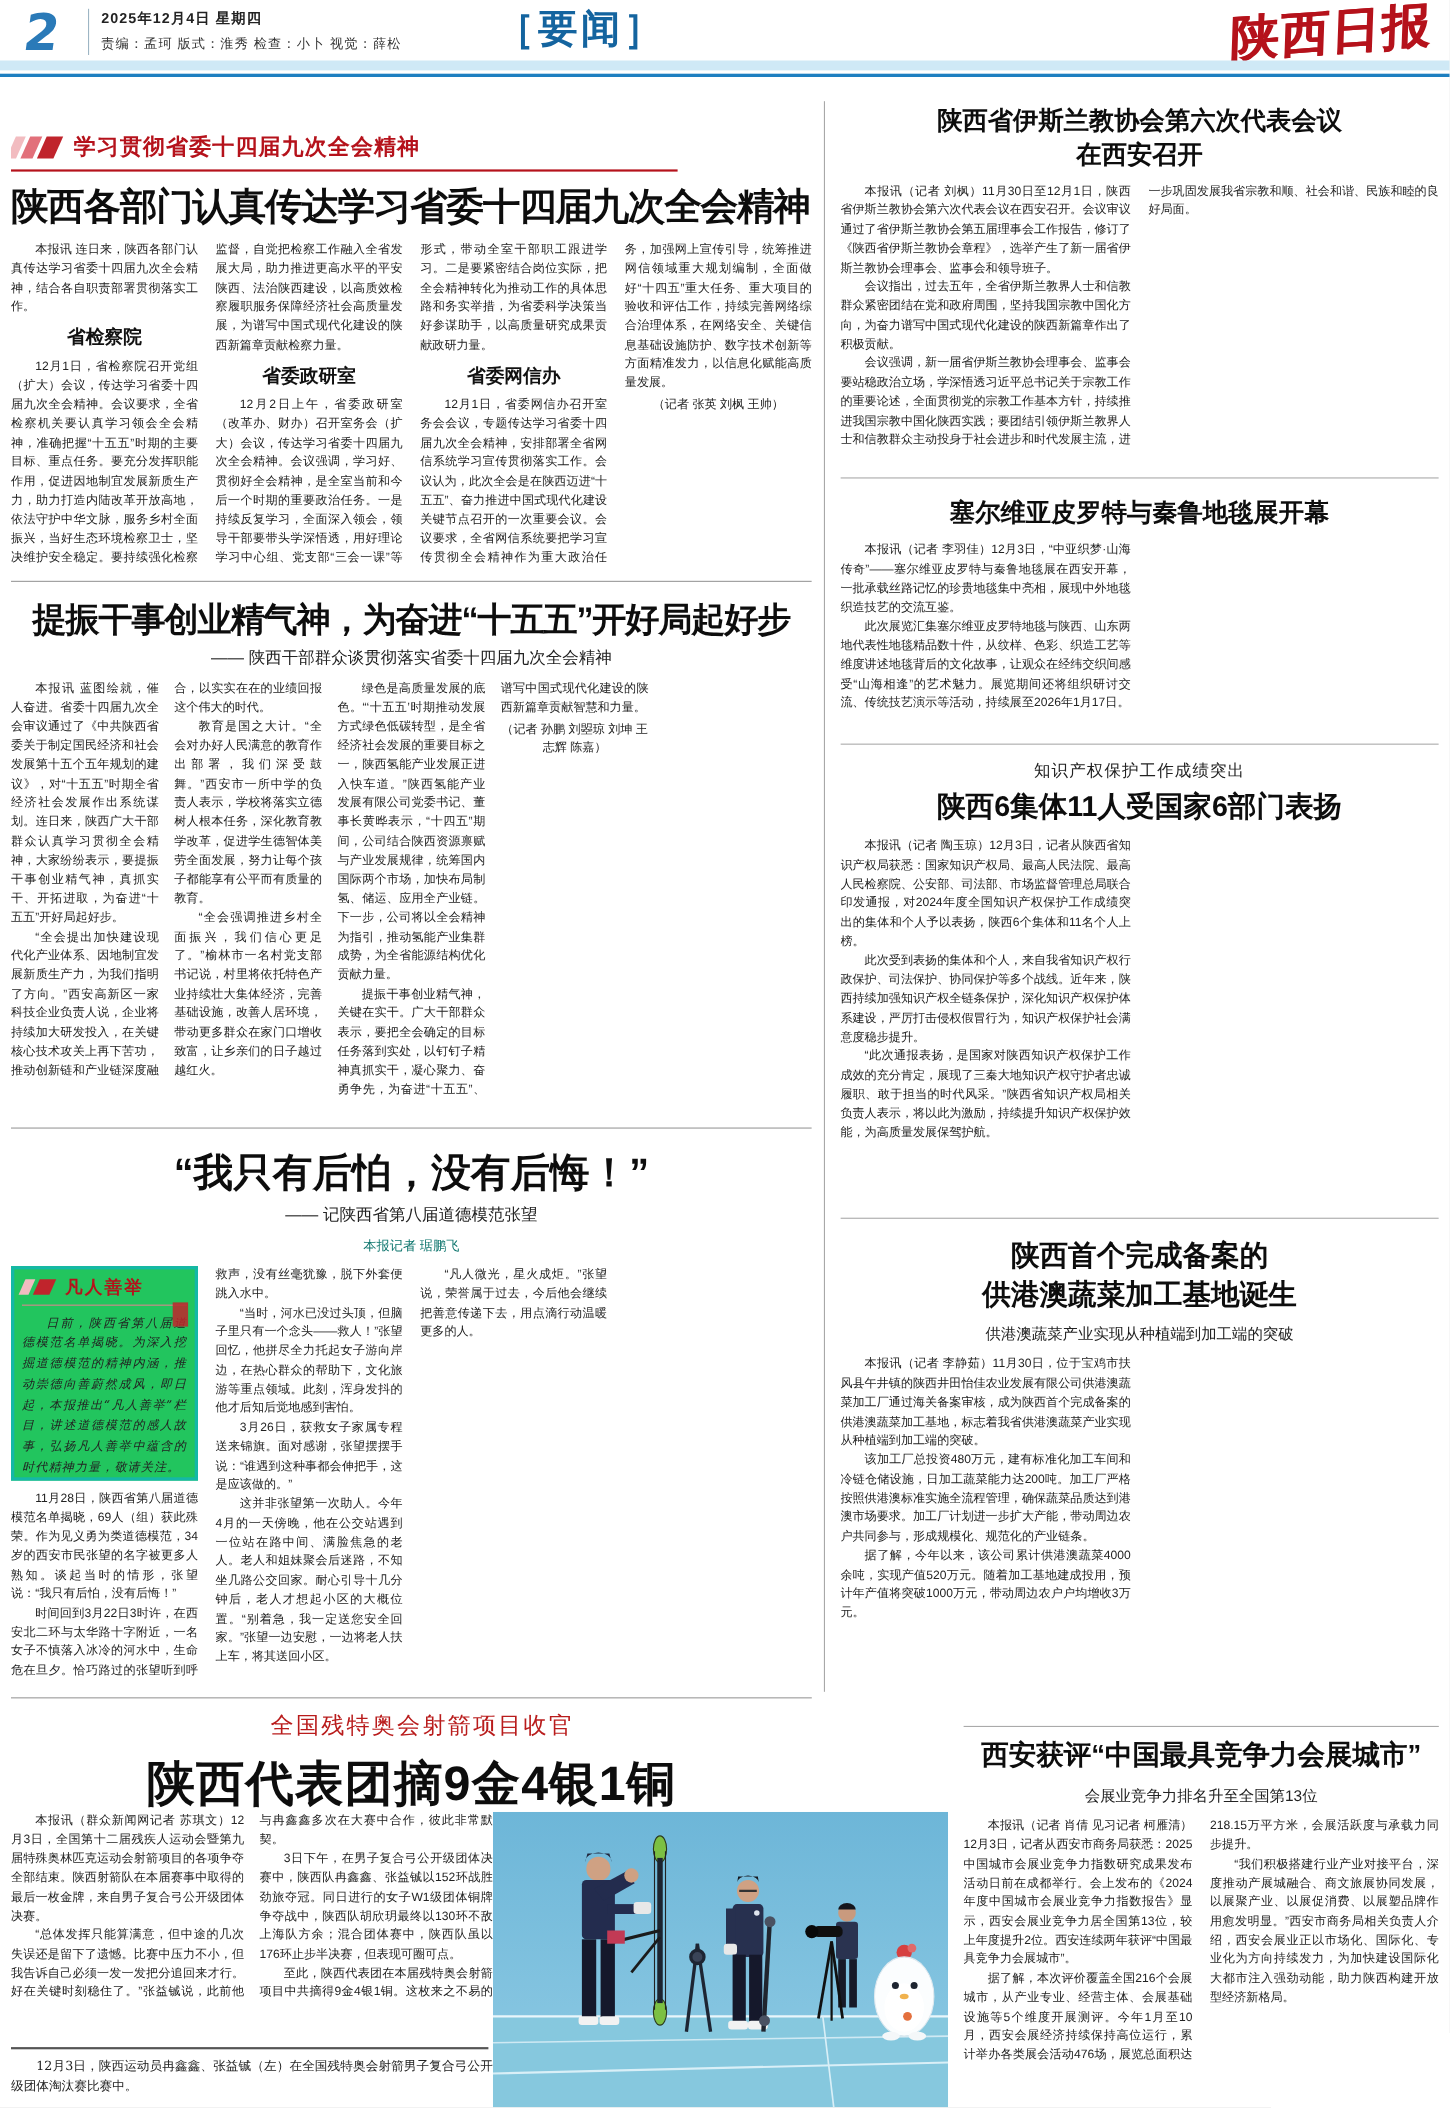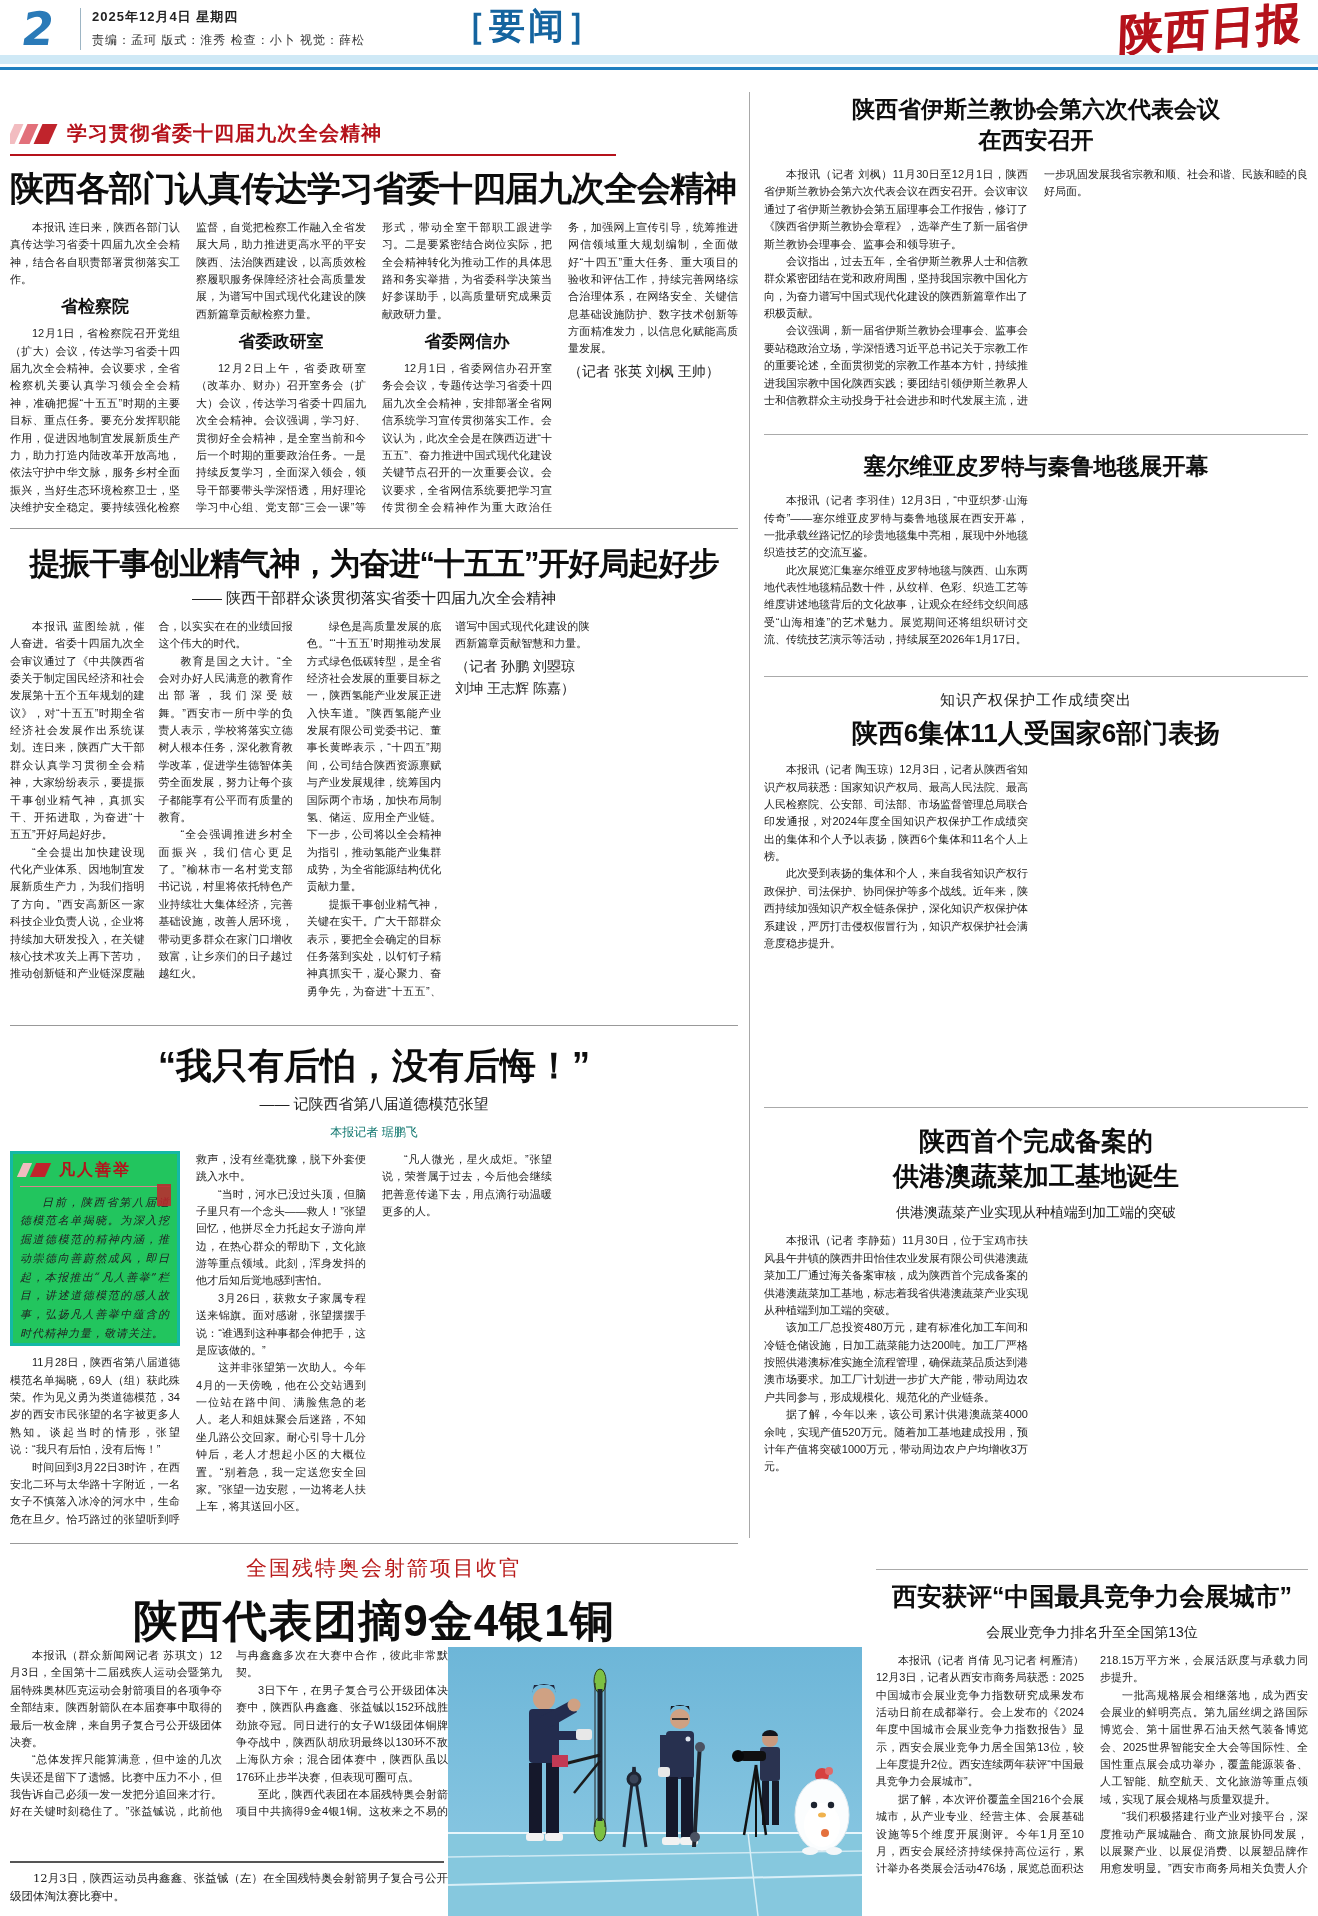--- a/index.html
+++ b/index.html
@@ -23,21 +23,21 @@
 
   
   .left-area{position:absolute;left:10px;top:86px;width:728px;height:1452px;overflow:hidden;margin-top:32px;}
   .v-rule{position:absolute;left:749px;top:92px;width:1px;height:1446px;background:#a8a8a8;}
   .rail{position:absolute;left:764px;top:88px;width:544px;height:1450px;overflow:hidden;}
   .bottom-band{position:absolute;left:10px;top:1543px;width:1298px;height:373px;}
 
   
   .bp{margin:0;text-indent:2em;font-size:11px;line-height:1.58;text-align:justify;color:#222;}
   .bh{margin:7px 0;text-align:center;font-size:17px;font-weight:bold;color:#111;}
-  .bsign{margin:2px 0 0;font-size:14px;line-height:1.58;text-align:left;color:#222;}
+  .bsign{margin:2px 0 0;font-size:11px;line-height:1.58;text-align:center;color:#222;}
   .cols{column-fill:auto;overflow:hidden;}
   .divider{border:none;border-top:1px solid #999;margin:9px 0;}
 
   
   .tag-banner{display:flex;align-items:center;width:606px;border-bottom:2px solid #b5121b;
               padding:2px 0 7px;}
   .stripe{display:inline-block;height:20px;transform:skewX(-24deg);margin-right:4px;}
   .s1{width:9px;background:#f2bcc0;}
   .s2{width:11px;background:#e2707a;}
   .s3{width:15px;background:#c0242c;}
@@ -194,20 +194,21 @@
     </div>
 
     <hr class="rail-hr">
 
     <div class="rail-art">
       <div class="rkicker">知识产权保护工作成绩突出</div>
       <div class="rh rh-big">陕西6集体11人受国家6部门表扬</div>
       <div class="rbody r3b cols">
           <p class="bp">本报讯（记者  陶玉琼）12月3日，记者从陕西省知识产权局获悉：国家知识产权局、最高人民法院、最高人民检察院、公安部、司法部、市场监督管理总局联合印发通报，对2024年度全国知识产权保护工作成绩突出的集体和个人予以表扬，陕西6个集体和11名个人上榜。</p>
           <p class="bp">此次受到表扬的集体和个人，来自我省知识产权行政保护、司法保护、协同保护等多个战线。近年来，陕西持续加强知识产权全链条保护，深化知识产权保护体系建设，严厉打击侵权假冒行为，知识产权保护社会满意度稳步提升。</p>
+          <p class="bp">“此次通报表扬，是国家对陕西知识产权保护工作成效的充分肯定，展现了三秦大地知识产权守护者忠诚履职、敢于担当的时代风采。”陕西省知识产权局相关负责人表示，将以此为激励，持续提升知识产权保护效能，为高质量发展保驾护航。</p>
         </div>
     </div>
 
     <hr class="rail-hr">
 
     <div class="rail-art">
       <div class="rh rh-big">
         <div>陕西首个完成备案的</div>
         <div>供港澳蔬菜加工基地诞生</div>
       </div>
@@ -326,19 +327,18 @@
         </g>
       </svg>
     </div>
 
     <div class="r5">
       <div class="rh rh-big" style="font-size:25px;">西安获评“中国最具竞争力会展城市”</div>
       <div class="rsub">会展业竞争力排名升至全国第13位</div>
       <div class="rbody cols">
           <p class="bp">本报讯（记者  肖倩  见习记者  柯雁清）12月3日，记者从西安市商务局获悉：2025中国城市会展业竞争力指数研究成果发布活动日前在成都举行。会上发布的《2024年度中国城市会展业竞争力指数报告》显示，西安会展业竞争力居全国第13位，较上年度提升2位。西安连续两年获评“中国最具竞争力会展城市”。</p>
           <p class="bp">据了解，本次评价覆盖全国216个会展城市，从产业专业、经营主体、会展基础设施等5个维度开展测评。今年1月至10月，西安会展经济持续保持高位运行，累计举办各类展会活动476场，展览总面积达218.15万平方米，会展活跃度与承载力同步提升。</p>
-          <p class="bp">一批高规格展会相继落地，成为西安会展业的鲜明亮点。第九届丝绸之路国际博览会、第十届世界石油天然气装备博览会、2025世界智能安全大会等国际性、全国性重点展会成功举办，覆盖能源装备、人工智能、航空航天、文化旅游等重点领域，实现了展会规格与质量双提升。</p>
           <p class="bp">“我们积极搭建行业产业对接平台，深度推动产展城融合、商文旅展协同发展，以展聚产业、以展促消费、以展塑品牌作用愈发明显。”西安市商务局相关负责人介绍，西安会展业正以市场化、国际化、专业化为方向持续发力，为加快建设国际化大都市注入强劲动能，助力陕西构建开放型经济新格局。</p>
         </div>
     </div>
   </div>
 
 </div>
 
 </body></html>

